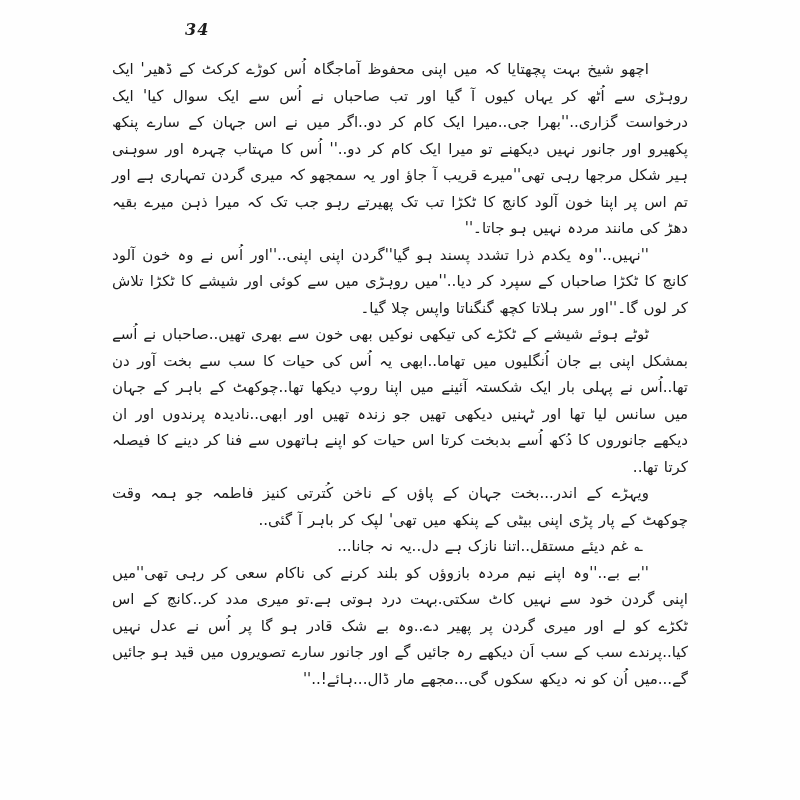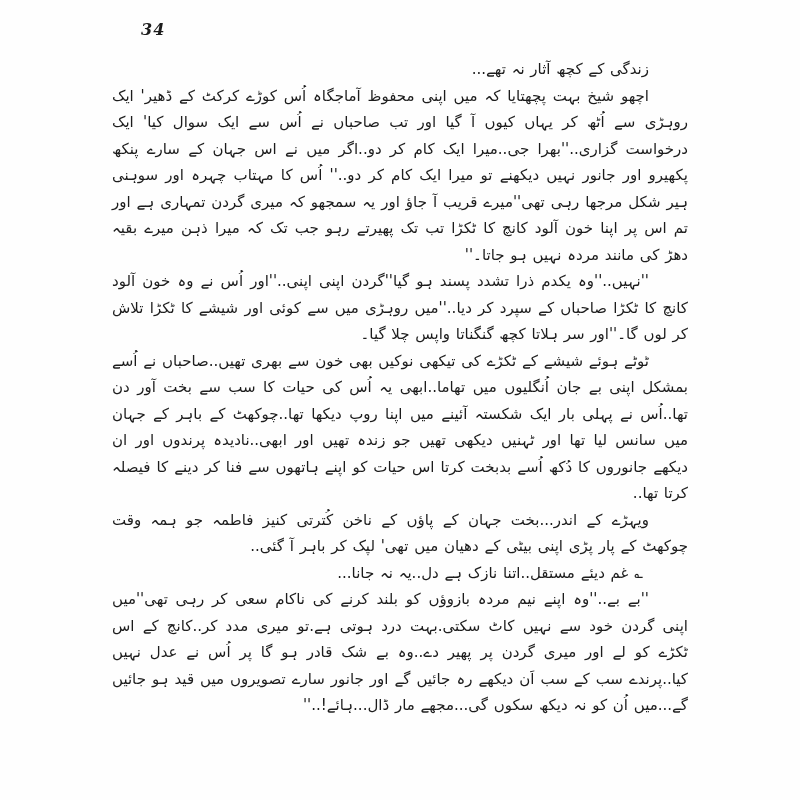--- a/index.html
+++ b/index.html
@@ -25,21 +25,21 @@
     right: 110px;
     display: flex;
     justify-content: space-between;
     align-items: flex-start;
   }
   .page-number {
     font-family: "DejaVu Serif", serif;
     font-style: italic;
     font-weight: bold;
     font-size: 16px;
-    margin-left: 29px; 
+    margin-left: 73px; 
     letter-spacing: 1px;
   }
   .book-title {
     direction: rtl;
     font-size: 15px;
     font-weight: 600;
     white-space: nowrap;
   }
   .page-body {
     position: absolute;
@@ -63,23 +63,22 @@
 </head>
 <body>
 
 <div class="page">
 
   <header class="page-header">
     <span class="page-number">34</span>
   </header>
 
   <main class="page-body">
-    <p class="para">زندگی کے کچھ آثار نہ تھے...</p>
     <p class="para">اچھو شیخ بہت پچھتایا کہ میں اپنی محفوظ آماجگاہ اُس کوڑے کرکٹ کے ڈھیر' ایک روہڑی سے اُٹھ کر یہاں کیوں آ گیا اور تب صاحباں نے اُس سے ایک سوال کیا' ایک درخواست گزاری..''بھرا جی..میرا ایک کام کر دو..اگر میں نے اس جہان کے سارے پنکھ پکھیرو اور جانور نہیں دیکھنے تو میرا ایک کام کر دو..'' اُس کا مہتاب چہرہ اور سوہنی ہیر شکل مرجھا رہی تھی''میرے قریب آ جاؤ اور یہ سمجھو کہ میری گردن تمہاری ہے اور تم اس پر اپنا خون آلود کانچ کا ٹکڑا تب تک پھیرتے رہو جب تک کہ میرا ذہن میرے بقیہ دھڑ کی مانند مردہ نہیں ہو جاتا۔''</p>
     <p class="para">''نہیں..''وہ یکدم ذرا تشدد پسند ہو گیا''گردن اپنی اپنی..''اور اُس نے وہ خون آلود کانچ کا ٹکڑا صاحباں کے سپرد کر دیا..''میں روہڑی میں سے کوئی اور شیشے کا ٹکڑا تلاش کر لوں گا۔''اور سر ہلاتا کچھ گنگناتا واپس چلا گیا۔</p>
     <p class="para">ٹوٹے ہوئے شیشے کے ٹکڑے کی تیکھی نوکیں بھی خون سے بھری تھیں..صاحباں نے اُسے بمشکل اپنی بے جان اُنگلیوں میں تھاما..ابھی یہ اُس کی حیات کا سب سے بخت آور دن تھا..اُس نے پہلی بار ایک شکستہ آئینے میں اپنا روپ دیکھا تھا..چوکھٹ کے باہر کے جہان میں سانس لیا تھا اور ٹہنیں دیکھی تھیں جو زندہ تھیں اور ابھی..نادیدہ پرندوں اور ان دیکھے جانوروں کا دُکھ اُسے بدبخت کرتا اس حیات کو اپنے ہاتھوں سے فنا کر دینے کا فیصلہ کرتا تھا..</p>
-    <p class="para">ویہڑے کے اندر...بخت جہان کے پاؤں کے ناخن کُترتی کنیز فاطمہ جو ہمہ وقت چوکھٹ کے پار پڑی اپنی بیٹی کے دھیان میں تھی' لپک کر باہر آ گئی..</p>
+    <p class="para">ویہڑے کے اندر...بخت جہان کے پاؤں کے ناخن کُترتی کنیز فاطمہ جو ہمہ وقت چوکھٹ کے پار پڑی اپنی بیٹی کے پنکھ میں تھی' لپک کر باہر آ گئی..</p>
     <p class="para verse">؎ غم دیئے مستقل..اتنا نازک ہے دل..یہ نہ جانا...</p>
     <p class="para">''بے بے..''وہ اپنے نیم مردہ بازوؤں کو بلند کرنے کی ناکام سعی کر رہی تھی''میں اپنی گردن خود سے نہیں کاٹ سکتی.بہت درد ہوتی ہے.تو میری مدد کر..کانچ کے اس ٹکڑے کو لے اور میری گردن پر پھیر دے..وہ بے شک قادر ہو گا پر اُس نے عدل نہیں کیا..پرندے سب کے سب اَن دیکھے رہ جائیں گے اور جانور سارے تصویروں میں قید ہو جائیں گے...میں اُن کو نہ دیکھ سکوں گی...مجھے مار ڈال...ہائے!..''</p>
 
   </main>
 
 </div>
 
 </body></html>

